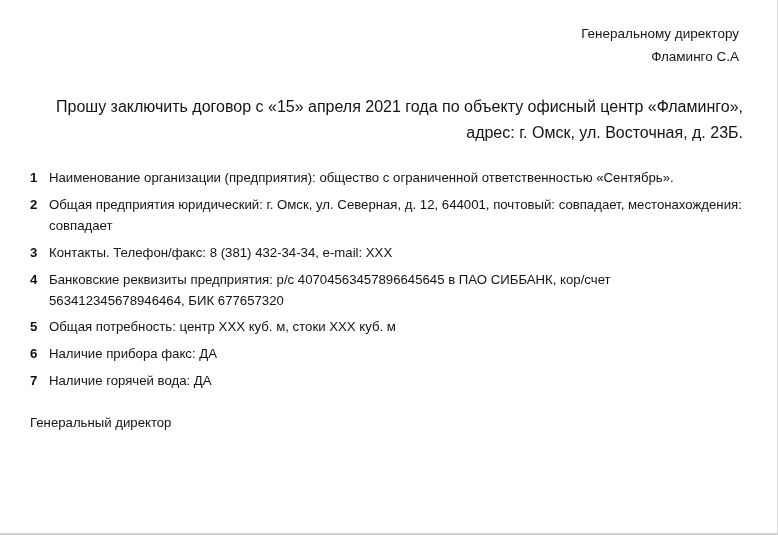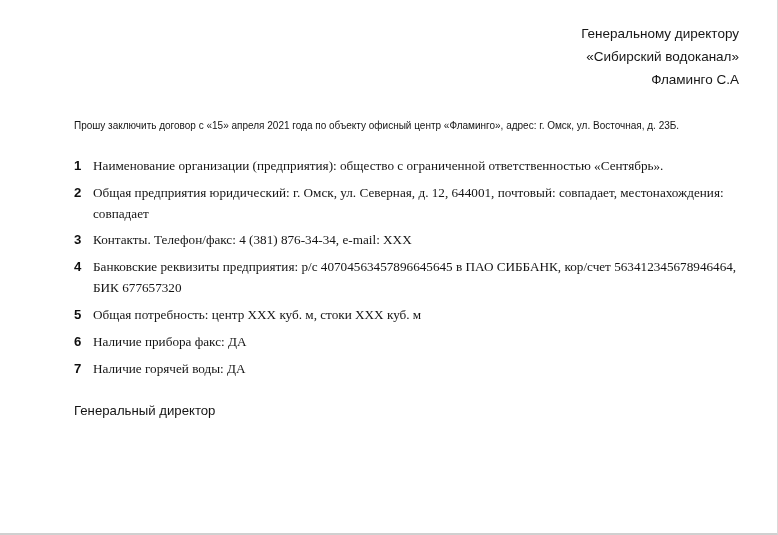--- a/index.html
+++ b/index.html
@@ -12,21 +12,20 @@
   }
   .page {
     position: relative;
     width: 778px;
     height: 535px;
     box-sizing: border-box;
     background: #ffffff;
     border-right: 1px solid #d9d9d9;
     border-bottom: 2px solid #d0d0d0;
     overflow: hidden;
-    padding-left: 44px;
   }
   .inner {
     padding: 22px 34px 0 30px;
   }
   .addressee {
     text-align: right;
     font-size: 13.5px;
     color: #161616;
     line-height: 1.72;
     margin-right: 4px;
@@ -40,24 +39,24 @@
     font-weight: bold;
     color: #0f0f0f;
     font-size: 13.5px;
     line-height: 1.78;
   }
   .title-main {
     letter-spacing: 0.4px;
   }
   .intro {
     margin-top: 26px;
-    font-size: 10px;
+    font-size: 16px;
     color: #141414;
     line-height: 1.62;
-    text-align: left;
+    text-align: right;
   }
   .list {
     margin-top: 22px;
     list-style: none;
     padding: 0;
   }
   .list-item {
     display: flex;
     align-items: flex-start;
     font-size: 13.2px;
@@ -67,72 +66,70 @@
   }
   .num {
     font-weight: bold;
     width: 19px;
     flex: 0 0 19px;
     text-align: left;
     color: #0f0f0f;
   }
   .item-text {
     flex: 1 1 auto;
-    font-family: Liberation Serif, serif;
   }
   .signature {
     margin-top: 20px;
     font-size: 13.2px;
     color: #141414;
     line-height: 1.72;
   }
 </style>
 </head>
 <body>
 
 <div class="page">
   <div class="inner">
 
     <div class="addressee">
       <div>Генеральному директору</div>
-      <div>«Сибирский водоканал»</div>
       <div>Фламинго С.А</div>
     </div>
 
 
     <div class="intro">Прошу заключить договор с «15» апреля 2021 года по объекту офисный центр «Фламинго», адрес: г. Омск, ул. Восточная, д. 23Б.</div>
 
     <div class="list">
       <div class="list-item">
         <span class="num">1</span>
         <span class="item-text">Наименование организации (предприятия): общество с ограниченной ответственностью «Сентябрь».</span>
       </div>
       <div class="list-item">
         <span class="num">2</span>
         <span class="item-text">Общая предприятия юридический: г. Омск, ул. Северная, д. 12, 644001, почтовый: совпадает, местонахождения: совпадает</span>
       </div>
       <div class="list-item">
         <span class="num">3</span>
-        <span class="item-text">Контакты. Телефон/факс: 4 (381) 876-34-34, e-mail: ХХХ</span>
+        <span class="item-text">Контакты. Телефон/факс: 8 (381) 432-34-34, e-mail: ХХХ</span>
       </div>
       <div class="list-item">
         <span class="num">4</span>
         <span class="item-text">Банковские реквизиты предприятия: р/с 40704563457896645645 в ПАО СИББАНК, кор/счет 563412345678946464, БИК 677657320</span>
       </div>
       <div class="list-item">
         <span class="num">5</span>
         <span class="item-text">Общая потребность: центр ХХХ куб. м, стоки ХХХ куб. м</span>
       </div>
       <div class="list-item">
         <span class="num">6</span>
         <span class="item-text">Наличие прибора факс: ДА</span>
       </div>
       <div class="list-item">
         <span class="num">7</span>
-        <span class="item-text">Наличие горячей воды: ДА</span>
+        <span class="item-text">Наличие горячей вода: ДА</span>
       </div>
     </div>
 
     <div class="signature">
       <div>Генеральный директор</div>
 
     </div>
 
   </div>
 </div>

